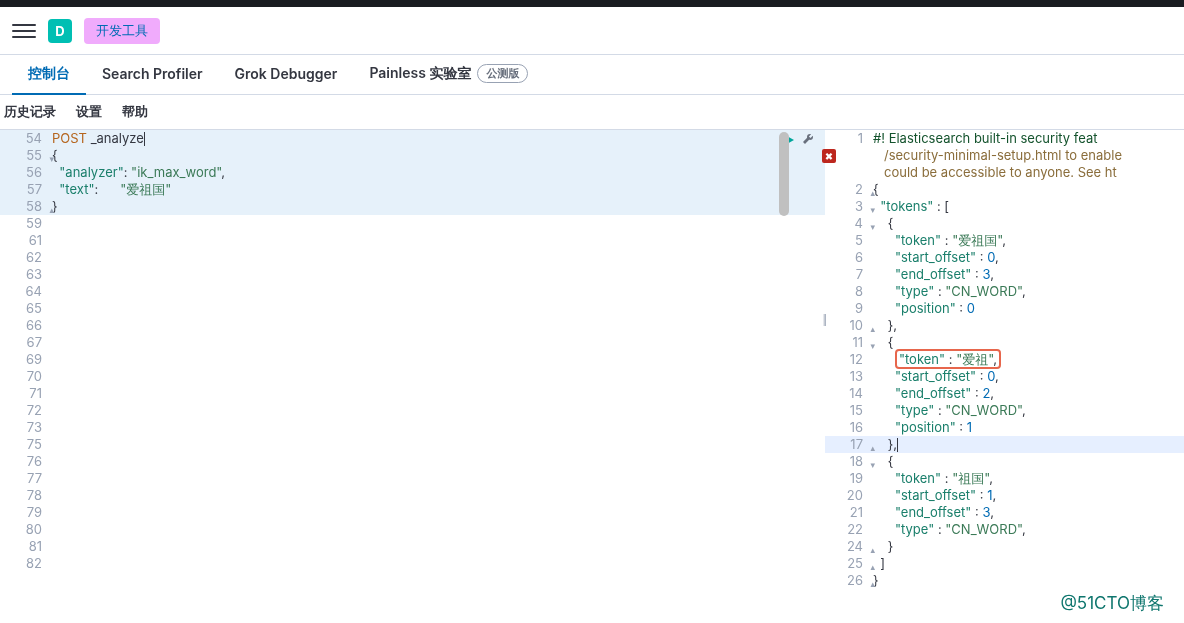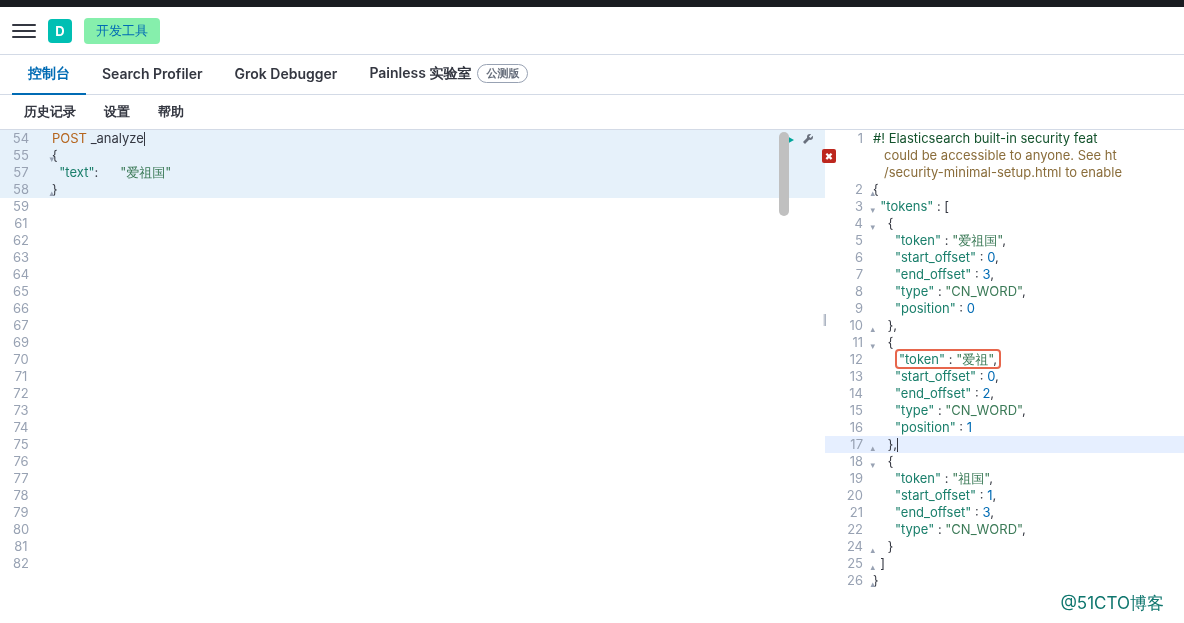--- a/index.html
+++ b/index.html
@@ -2,33 +2,33 @@
 <html><head>
 <meta charset="utf-8">
 <style>
 *{margin:0;padding:0;box-sizing:border-box;font-family:'Inter',system-ui,-apple-system,sans-serif}
 body{background:#fff;font-size:13px;color:#343741}
 .topbar{height:7px;background:#1a1c21}
 .header{height:48px;display:flex;align-items:center;padding:0 12px;gap:12px;border-bottom:1px solid #d3dae6}
 .hamburger{width:24px;height:24px;display:flex;flex-direction:column;justify-content:center;gap:4px;cursor:pointer}
 .hamburger span{height:2px;background:#343741;border-radius:1px}
 .logo-badge{width:24px;height:24px;background:#00bfb3;border-radius:4px;display:flex;align-items:center;justify-content:center;color:#fff;font-weight:700;font-size:13px}
-.dev-btn{background:#86efac;color:#006bb4;padding:4px 12px;border-radius:4px;font-size:13px;cursor:pointer}
+.dev-btn{background:#f0abfc;color:#006bb4;padding:4px 12px;border-radius:4px;font-size:13px;cursor:pointer}
 .tabs{display:flex;align-items:center;padding:0 12px;border-bottom:1px solid #d3dae6;height:40px;gap:0}
 .tab{padding:0 16px;height:40px;display:flex;align-items:center;font-size:14px;font-weight:600;cursor:pointer;color:#343741;border-bottom:2px solid transparent}
 .tab.active{color:#006bb4;border-bottom:2px solid #006bb4}
 .beta{border:1px solid #98a2b3;border-radius:12px;padding:1px 8px;font-size:11px;margin-left:6px;color:#69707d;font-weight:700}
-.subtabs{display:flex;padding:8px 24px;gap:28px;font-size:13px;font-weight:700}
+.subtabs{display:flex;padding:8px 4px;gap:20px;font-size:13px;font-weight:700}
 .subtabs span{cursor:pointer}
 .panes{display:flex;border-top:1px solid #d3dae6;position:relative}
 .pane-left{flex:0 0 825px;position:relative}
 .pane-right{flex:1}
 .editor{font-family:Menlo,Consolas,monospace;font-size:13px;line-height:17px}
 .line{display:flex}
-.gutter{width:52px;text-align:center;padding-right:10px;color:#98a2b3;user-select:none;flex-shrink:0;position:relative}
+.gutter{width:52px;text-align:right;padding-right:10px;color:#98a2b3;user-select:none;flex-shrink:0;position:relative}
 .code{white-space:pre;flex:1}
 .fold{position:absolute;right:-2px;top:3px;font-size:9px;color:#98a2b3}
 .hl{background:#e6f1fa}
 .method{color:#b5651d}
 .key{color:#1a7f6b}
 .str{color:#3b7a57}
 .red-box{border:2px solid #e7664c;border-radius:4px;padding:0 2px}
 .actions{position:absolute;right:10px;top:2px;display:flex;gap:6px;align-items:center}
 .play-icon{color:#00a69b;cursor:pointer}
 .wrench-icon{color:#69707d;cursor:pointer}
@@ -90,20 +90,24 @@
     <div class="editor" id="req-editor">
         <div class="line hl">
           <div class="gutter">54</div>
           <div class="code"><span class="method">POST</span> _analyze<span class="caret"></span></div>
         </div>
         <div class="line hl">
           <div class="gutter">55<span class="fold">▾</span></div>
           <div class="code">{</div>
         </div>
         <div class="line hl">
+          <div class="gutter">56</div>
+          <div class="code">  <span class="key">"analyzer"</span>: <span class="str">"ik_max_word"</span>,</div>
+        </div>
+        <div class="line hl">
           <div class="gutter">57</div>
           <div class="code">  <span class="key">"text"</span>:      <span class="str">"爱祖国"</span></div>
         </div>
         <div class="line hl">
           <div class="gutter">58<span class="fold">▴</span></div>
           <div class="code">}</div>
         </div>
         <div class="line">
           <div class="gutter">59</div>
           <div class="code"></div>
@@ -147,24 +151,20 @@
         <div class="line">
           <div class="gutter">71</div>
           <div class="code"></div>
         </div>
         <div class="line">
           <div class="gutter">72</div>
           <div class="code"></div>
         </div>
         <div class="line">
           <div class="gutter">73</div>
-          <div class="code"></div>
-        </div>
-        <div class="line">
-          <div class="gutter">74</div>
           <div class="code"></div>
         </div>
         <div class="line">
           <div class="gutter">75</div>
           <div class="code"></div>
         </div>
         <div class="line">
           <div class="gutter">76</div>
           <div class="code"></div>
         </div>
@@ -197,25 +197,25 @@
   <span class="err-mark">✖</span>
   <div class="divider"></div>
   <div class="pane-right">
     <div class="editor" id="res-editor">
         <div class="line">
           <div class="gutter-right">1</div>
           <div class="code"><span style="color:#14532d">#! Elasticsearch built-in security feat</span></div>
         </div>
         <div class="line">
           <div class="gutter-right"></div>
+          <div class="code"><span style="color:#8a6d3b">   /security-minimal-setup.html to enable</span></div>
+        </div>
+        <div class="line">
+          <div class="gutter-right"></div>
           <div class="code"><span style="color:#8a6d3b">   could be accessible to anyone. See ht</span></div>
-        </div>
-        <div class="line">
-          <div class="gutter-right"></div>
-          <div class="code"><span style="color:#8a6d3b">   /security-minimal-setup.html to enable</span></div>
         </div>
         <div class="line">
           <div class="gutter-right">2<span class="fold">▴</span></div>
           <div class="code">{</div>
         </div>
         <div class="line">
           <div class="gutter-right">3<span class="fold">▾</span></div>
           <div class="code">  <span class="key">"tokens"</span> : [</div>
         </div>
         <div class="line">

